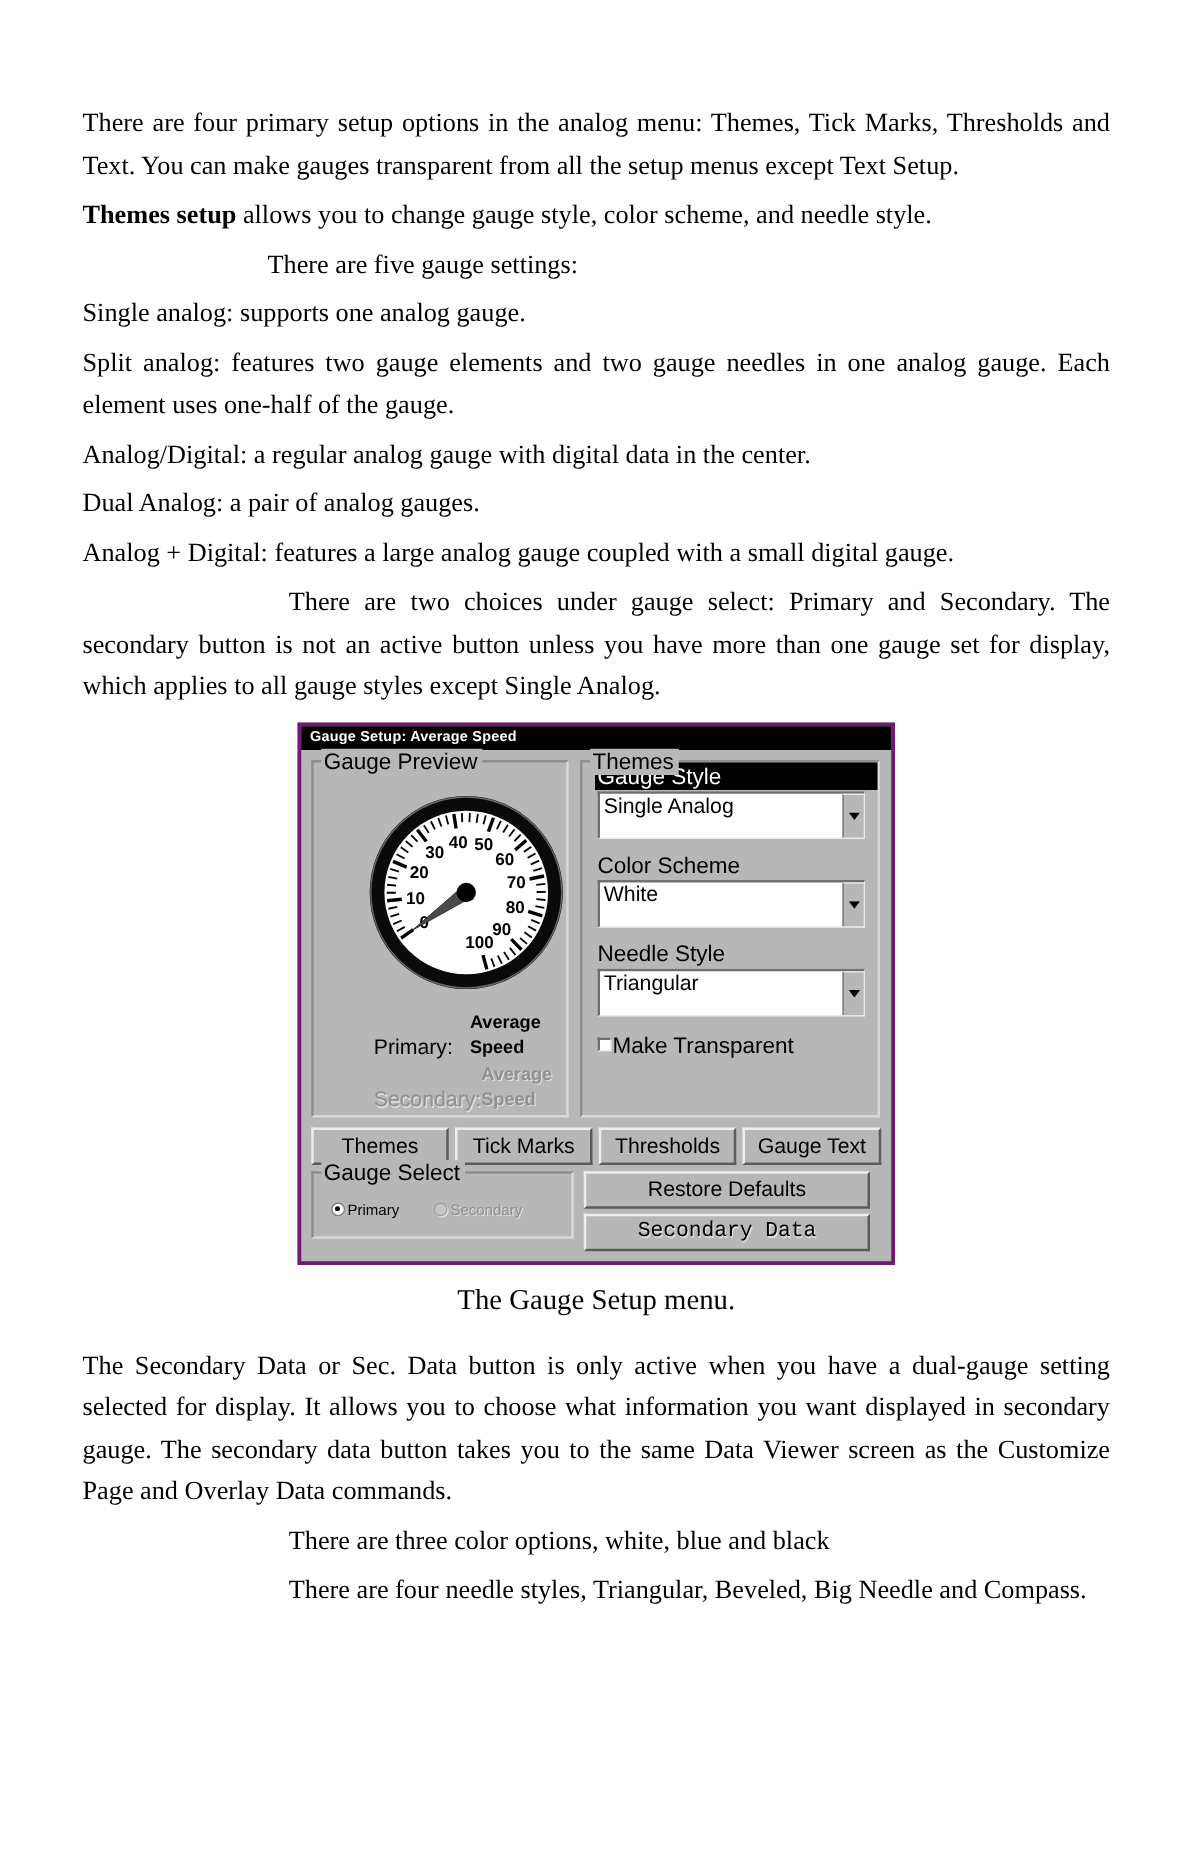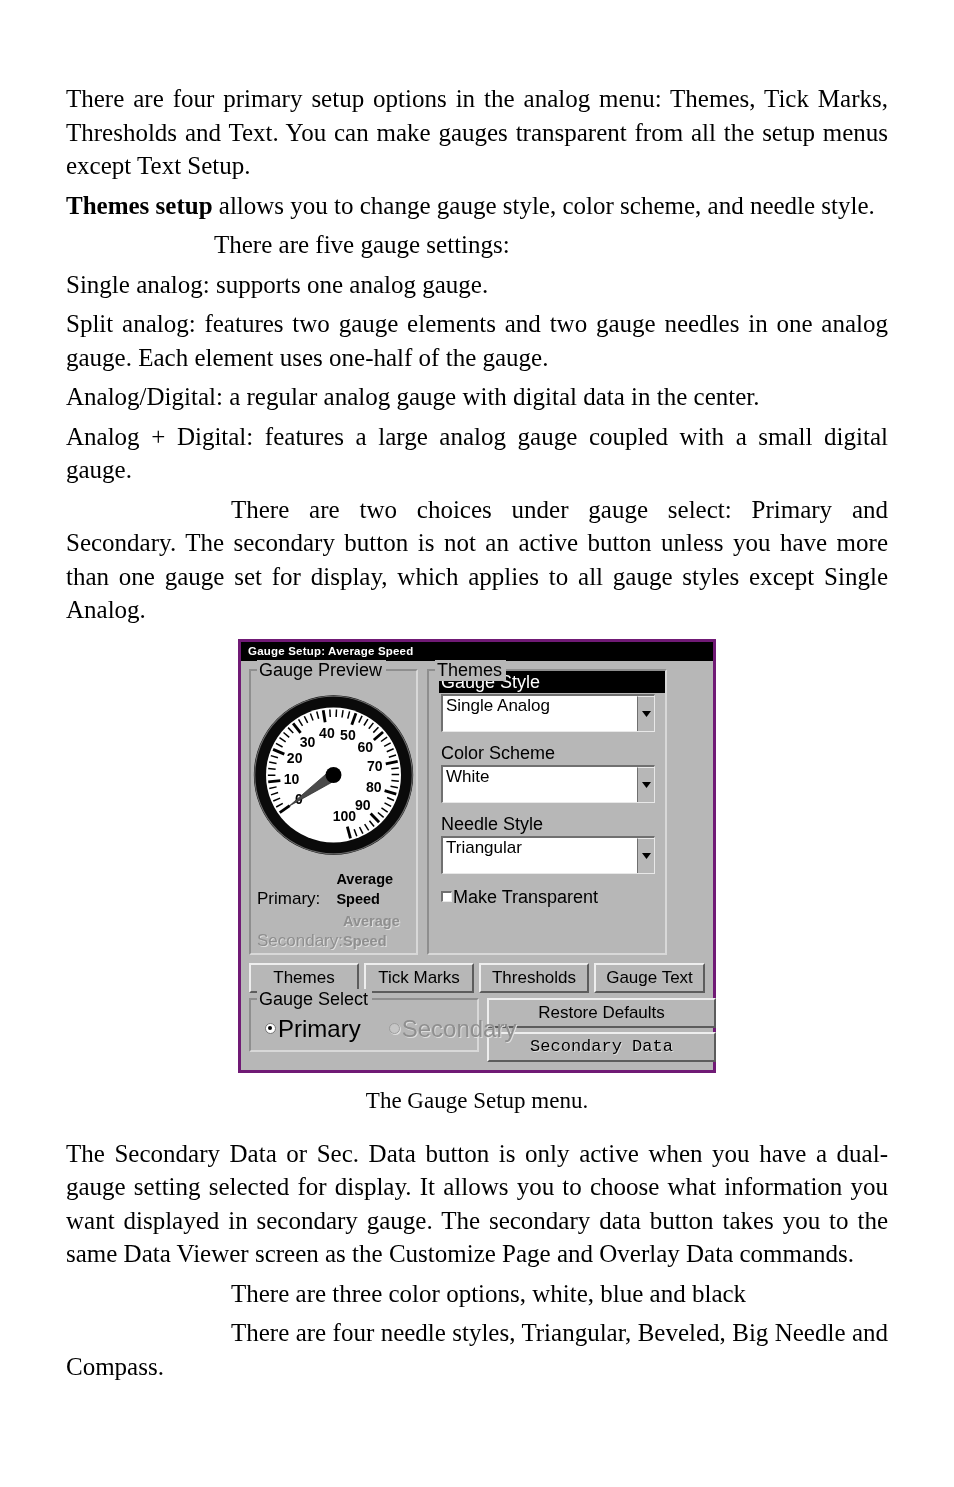--- a/index.html
+++ b/index.html
@@ -19,21 +19,21 @@
   .page {
     position: absolute;
     left: 66px;
     top: 82px;
     width: 822px;
   }
 
   
   p.body {
     margin: 0 0 6px 0;
-    font-size: 25px;
+    font-size: 21px;
     line-height: 33.5px;
     text-align: justify;
     text-justify: inter-word;
     -webkit-hyphens: none;
     hyphens: none;
   }
   p.body.indent {
     text-indent: 148px;
     font-family: Liberation Serif, serif;
   }
@@ -107,22 +107,23 @@
     font-size: 18px;
     line-height: 21px;
     color: #000000;
     white-space: nowrap;
   }
   .group-inner {
     padding-top: 16px;
   }
 
   #preview-group {
-    width: 169px;
+    width: 206px;
     min-height: 248px;
+    padding-left: 42px;
   }
   #themes-group {
     width: 240px;
     min-height: 248px;
   }
 
   
   .gauge-area {
     height: 180px;
     display: flex;
@@ -285,21 +286,21 @@
     width: 4px; height: 4px;
     border-radius: 50%;
     background: #000000;
   }
   .radio.dim {
     background: #c6c6c6;
     border-color: #9d9d9d;
     box-shadow: 1px 1px 0 #dedede;
   }
   .radio-label {
-    font-size: 24px;
+    font-size: 12px;
     line-height: 20px;
     margin-left: 2px;
     white-space: nowrap;
   }
   .radio-gap { width: 28px; flex: none; }
 
   .bottom-right {
     display: flex;
     flex-direction: column;
     gap: 4px;
@@ -325,20 +326,21 @@
   <p class="body"><b class="bold">Themes setup</b><span> allows you to change gauge style, color scheme, and needle style.</span></p>
 
   <p class="body indent noj">There are five gauge settings:</p>
 
   <p class="body noj">Single analog: supports one analog gauge.</p>
 
   <p class="body">Split analog: features two gauge elements and two gauge needles in one analog gauge. Each element uses one-half of the gauge.</p>
 
   <p class="body noj">Analog/Digital: a regular analog gauge with digital data in the center.</p>
 
+  <p class="body noj">Dual Analog: a pair of analog gauges.</p>
 
   <p class="body">Analog + Digital: features a large analog gauge coupled with a small digital gauge.</p>
 
   <p class="body indent2">There are two choices under gauge select: Primary and Secondary. The secondary button is not an active button unless you have more than one gauge set for display, which applies to all gauge styles except Single Analog.</p>
 
   <div class="dialog-wrap">
     <div class="dialog">
 
       <div class="titlebar">Gauge Setup: Average Speed</div>
 

